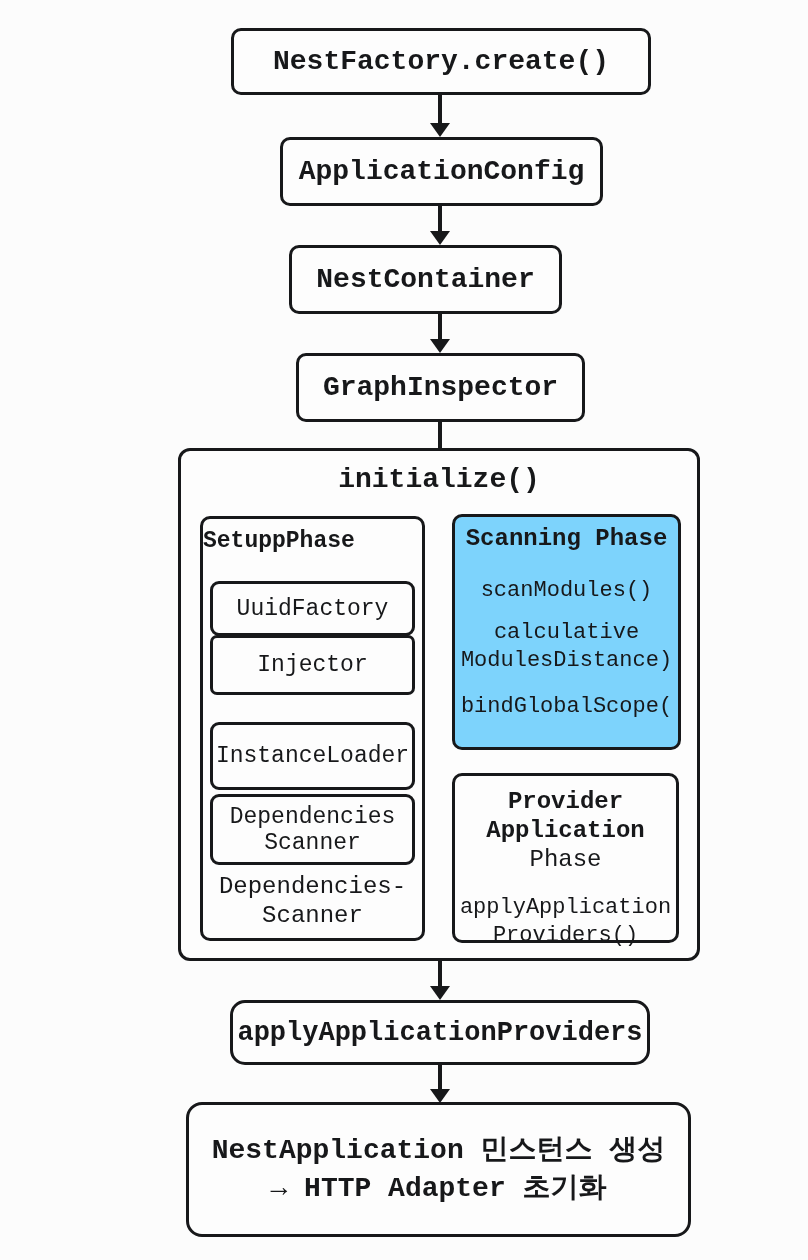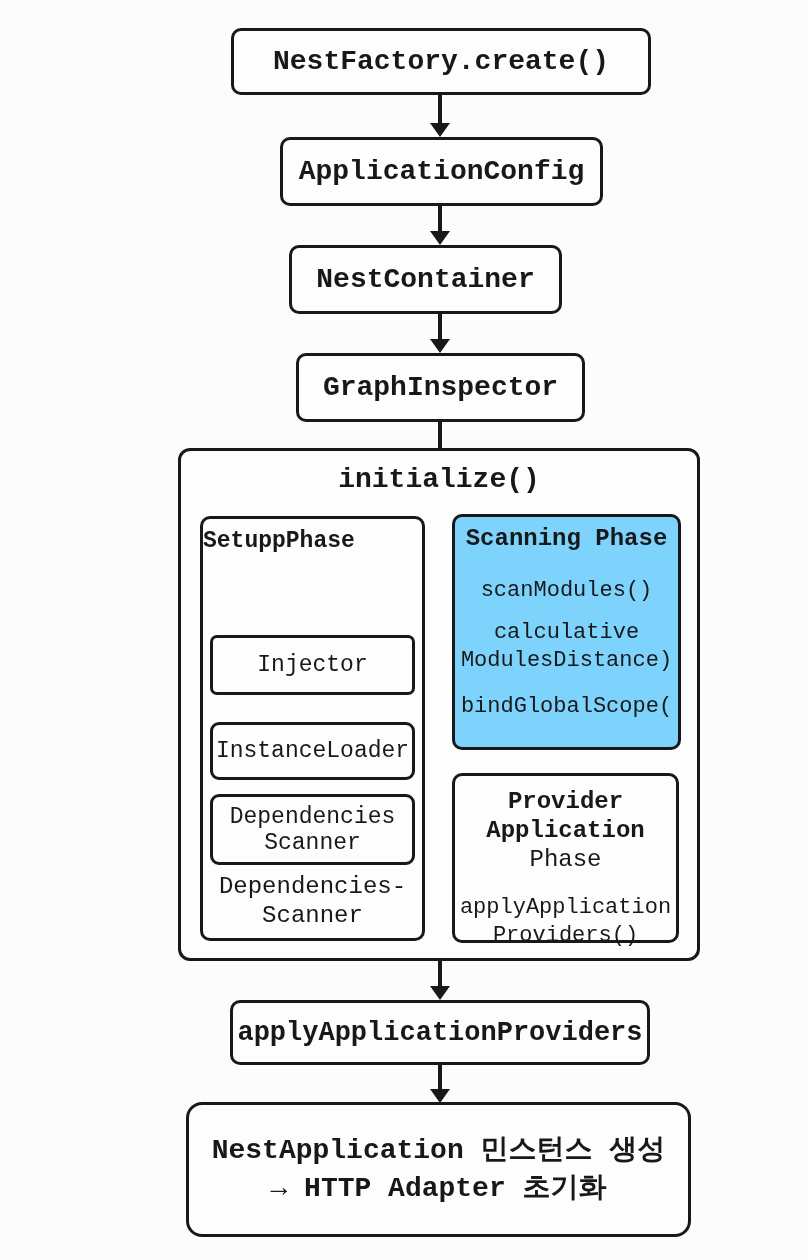--- a/index.html
+++ b/index.html
@@ -31,37 +31,37 @@
   
   #big{left:150px;top:448px;width:522px;height:513px;border-radius:12px;display:block;}
   #big-title{margin-top:13px;text-align:center;font-size:28px;font-weight:600;}
   
   #leftcol{position:absolute;left:19px;top:65px;width:225px;height:425px;box-sizing:border-box;border:3px solid #17181a;border-radius:10px;background:#fdfdfd;display:block;}
   #setup-title{margin-top:9px;text-align:left;font-size:23px;font-weight:600;}
   .smallbox{position:absolute;left:7px;width:205px;box-sizing:border-box;border:3px solid #17181a;border-radius:9px;background:#fdfdfd;
     display:flex;align-items:center;justify-content:center;text-align:center;font-size:23px;font-weight:500;line-height:26px;}
   #sb0{top:62px;height:55px;}
   #sb1{top:116px;height:60px;border-radius:7px;}
-  #sb2{top:203px;height:58px;}
+  #sb2{top:203px;height:68px;}
   #sb3{top:275px;height:71px;}
   #setup-note{position:absolute;left:0;top:353px;width:219px;text-align:center;font-size:24px;font-weight:400;line-height:29px;}
   
   #scanbox{position:absolute;left:271px;top:63px;width:229px;height:236px;box-sizing:border-box;border:3px solid #17181a;border-radius:10px;background:#7dd3fc;display:block;text-align:center;}
   #scan-title{margin-top:8px;font-size:24px;font-weight:700;line-height:28px;}
   .scan-item{font-size:22px;font-weight:400;line-height:28px;}
   #si0{margin-top:24px;}
   #si1{margin-top:14px;}
   #si2{margin-top:18px;}
   #provbox{position:absolute;left:271px;top:322px;width:227px;height:170px;box-sizing:border-box;border:3px solid #17181a;border-radius:10px;background:#fdfdfd;display:block;text-align:center;}
   #prov-title{margin-top:11px;font-size:24px;line-height:29px;}
   #prov-title .b{font-weight:700;}
   #prov-title .r{font-weight:400;}
   #prov-item{margin-top:20px;font-size:22px;font-weight:400;line-height:28px;}
   
-  #n5{left:202px;top:1000px;width:420px;height:65px;font-size:27px;font-weight:600;}
+  #n5{left:202px;top:1000px;width:420px;height:65px;font-size:27px;font-weight:600;border-radius:15px;}
   #n6{left:158px;top:1102px;width:505px;height:135px;font-size:28px;font-weight:700;line-height:38px;border-radius:16px;}
 </style>
 </head>
 <body>
 
 <div class="canvas">
 
   <div class="box" id="n1">
     <span>NestFactory.create()</span>
   </div>
@@ -93,20 +93,23 @@
     <span>GraphInspector</span>
   </div>
 
   <div id="l4"></div>
 
   <div class="box" id="big">
     <div id="big-title">initialize()</div>
 
     <div id="leftcol">
       <div id="setup-title">SetuppPhase</div>
+      <div class="smallbox" id="sb0">
+        <span>UuidFactory</span>
+      </div>
       <div class="smallbox" id="sb1">
         <span>Injector</span>
       </div>
       <div class="smallbox" id="sb2">
         <span>InstanceLoader</span>
       </div>
       <div class="smallbox" id="sb3">
         <span class="ml">Dependencies
 Scanner</span>
       </div>

